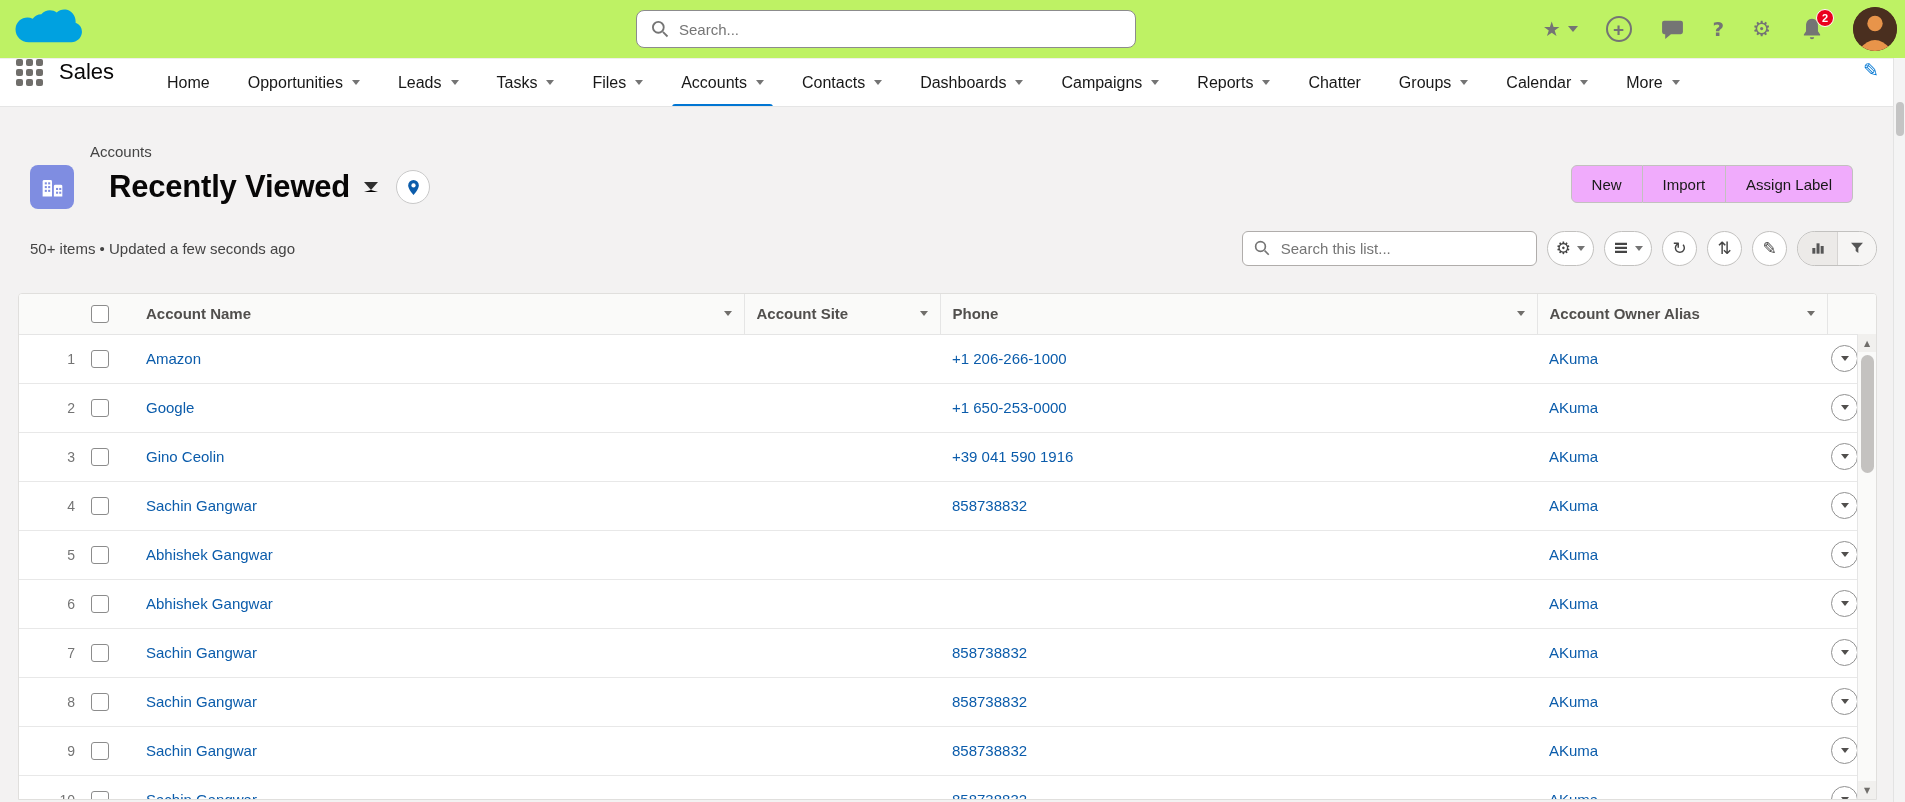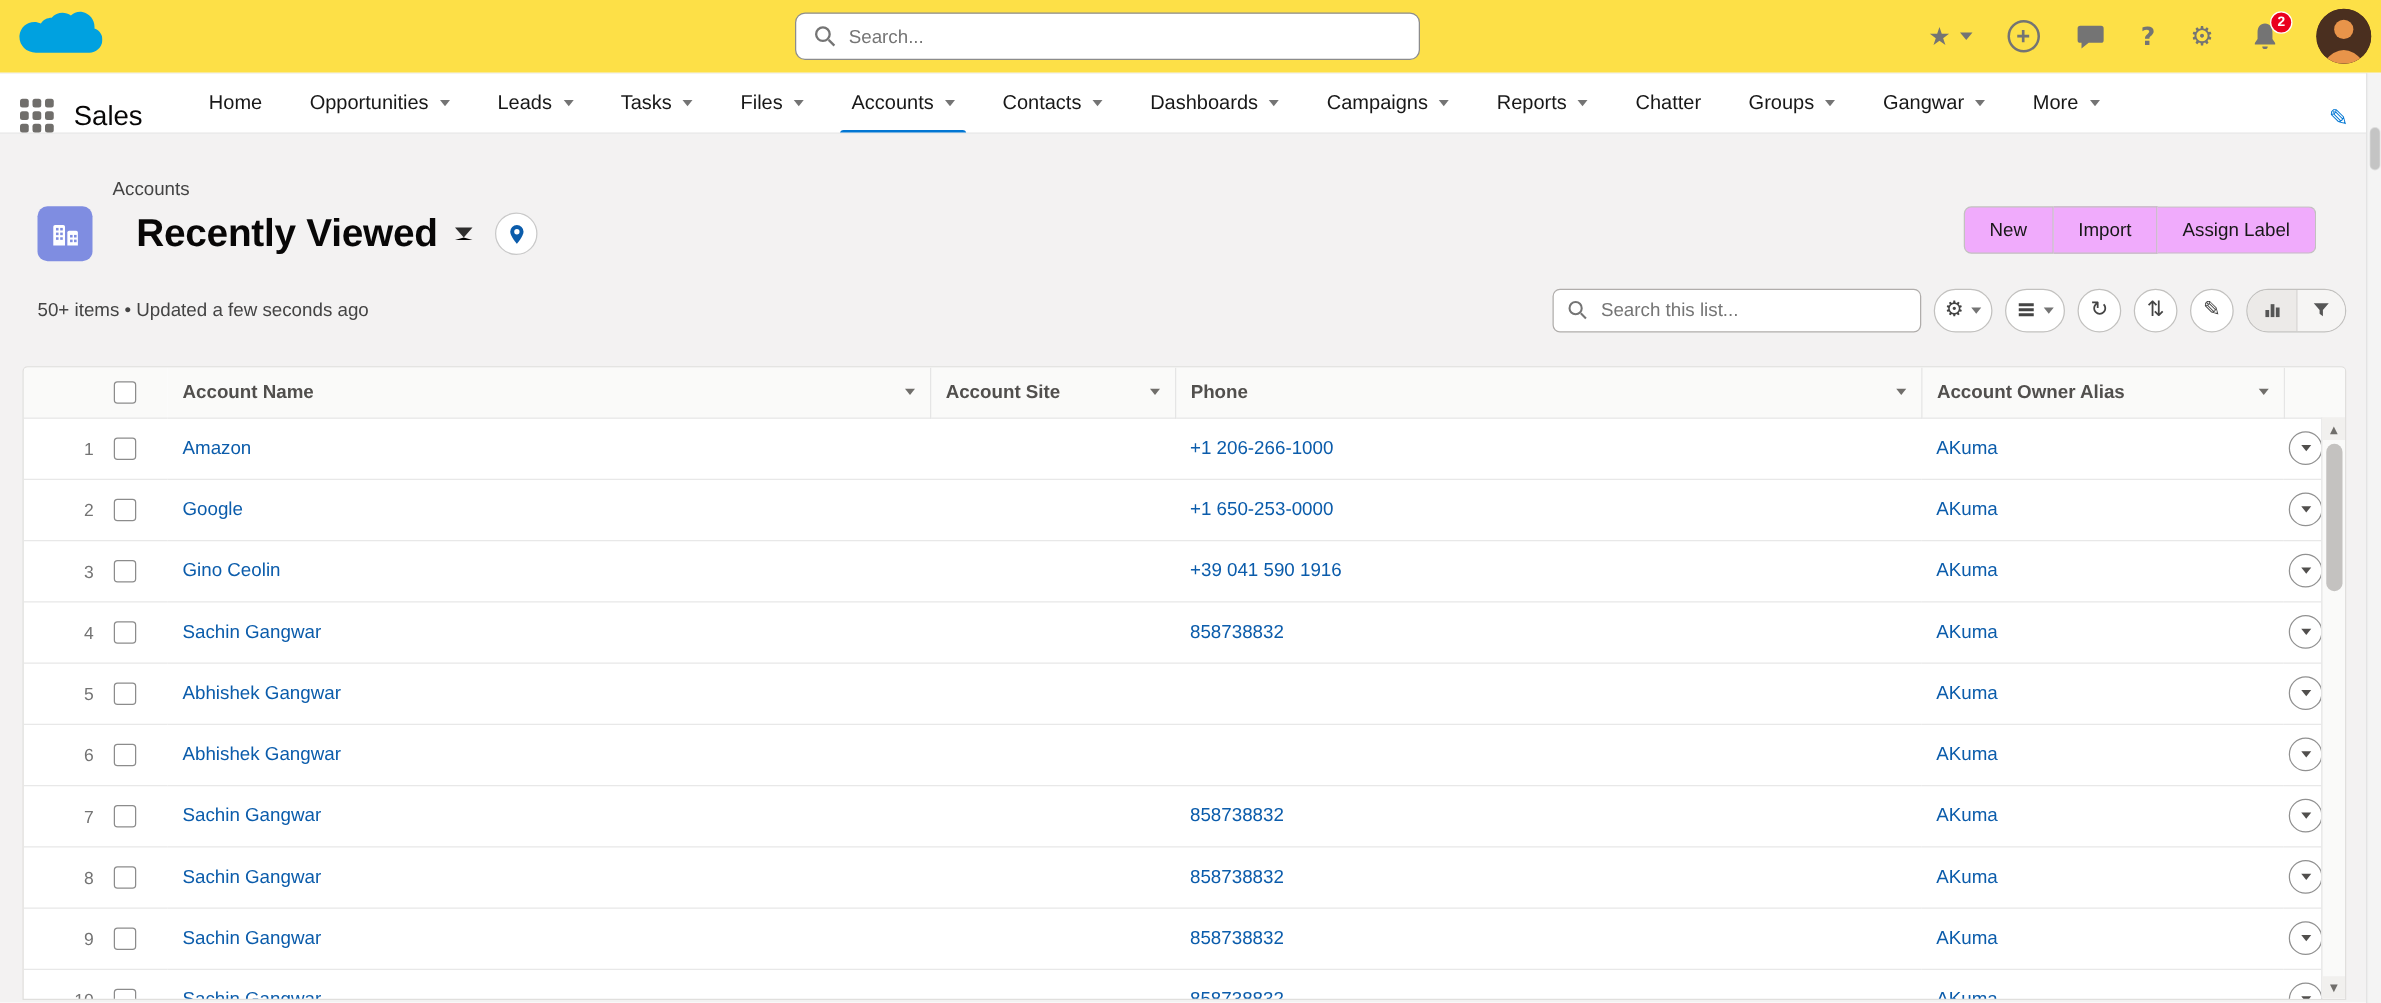--- a/index.html
+++ b/index.html
@@ -2,38 +2,38 @@
 <html><head>
 <meta charset="utf-8">
 <style>
   * { margin:0; padding:0; box-sizing:border-box; }
   html, body { width:1905px; height:802px; overflow:hidden; }
   body { font-family:"Liberation Sans", "DejaVu Sans", sans-serif; background:#f3f2f2; color:#181818; position:relative; }
   button { font-family:inherit; cursor:pointer; }
   input { font-family:inherit; outline:none; }
 
   
-  .global-header { height:58px; background:#fde047; display:flex; align-items:center; position:relative; padding:0 8px 0 12px; }
+  .global-header { height:58px; background:#bef264; display:flex; align-items:center; position:relative; padding:0 8px 0 12px; }
   .sf-logo { width:70px; height:48px; flex:0 0 auto; }
   .global-search { position:absolute; left:636px; top:10px; width:500px; height:38px; }
   .global-search input { width:100%; height:100%; border:1px solid #8c8c8c; border-radius:8px; padding:0 12px 0 42px; font-size:15px; color:#181818; background:#fff; }
   .global-search .search-glyph { position:absolute; left:14px; top:9px; width:20px; height:20px; }
   .header-actions { margin-left:auto; display:flex; align-items:center; gap:28px; }
   .hbtn { background:none; border:none; color:#747474; display:flex; align-items:center; position:relative; }
   .glyph { font-family:"DejaVu Sans", sans-serif; color:#747474; }
   .star-glyph { font-size:20px; }
   .plus-circle { width:26px; height:26px; border:2px solid #747474; border-radius:50%; display:flex; align-items:center; justify-content:center; font-size:19px; font-weight:bold; line-height:1; }
   .q-glyph { font-size:20px; font-weight:bold; }
   .gear-glyph { font-size:21px; }
   .caret-down { width:0; height:0; border-left:5px solid transparent; border-right:5px solid transparent; border-top:6px solid #747474; display:inline-block; }
   .badge { position:absolute; top:-7px; right:-9px; min-width:18px; height:18px; background:#ea001e; color:#fff; border-radius:9px; font-size:11px; font-weight:bold; display:flex; align-items:center; justify-content:center; padding:0 4px; border:1.5px solid #fff; }
   .avatar { width:44px; height:44px; border-radius:50%; overflow:hidden; border:none; background:#4a2f1f; padding:0; }
 
   
-  .tab-bar { height:49px; background:#fff; border-top:1px solid #f0efed; border-bottom:1px solid #e5e5e5; display:flex; align-items:flex-end; padding:0 26px 0 16px; }
+  .tab-bar { height:49px; background:#fff; border-top:1px solid #f0efed; border-bottom:1px solid #e5e5e5; display:flex; align-items:flex-start; padding:0 26px 0 16px; }
   .app-launcher { display:grid; grid-template-columns:repeat(3,7px); grid-gap:3px; background:none; border:none; margin-right:16px; }
   .app-launcher span { width:7px; height:7px; background:#706e6b; border-radius:2px; }
   .app-name { font-size:22px; color:#080707; margin-right:34px; font-weight:400; white-space:nowrap; }
   .nav-items { display:flex; list-style:none; align-items:center; height:100%; overflow:hidden; white-space:nowrap; }
   .nav-item { display:flex; align-items:center; gap:9px; padding:0 19px; height:100%; font-size:16px; color:#181818; cursor:pointer; position:relative; }
   .nav-item .caret-down { border-left-width:4px; border-right-width:4px; border-top-width:5px; }
   .nav-item.active::after { content:''; position:absolute; left:10px; right:10px; bottom:-1px; height:3px; background:#0176d3; border-radius:3px 3px 0 0; }
   .nav-edit { margin-left:auto; background:none; border:none; font-size:19px; color:#0176d3; }
 
   
@@ -198,21 +198,21 @@
   </li>
       <li class="nav-item">
     <span>Chatter</span>
 
   </li>
       <li class="nav-item">
     <span>Groups</span>
     <span class="caret-down"></span>
   </li>
       <li class="nav-item">
-    <span>Gangwar</span>
+    <span>Calendar</span>
     <span class="caret-down"></span>
   </li>
       <li class="nav-item">
     <span>More</span>
     <span class="caret-down"></span>
   </li>
     </ul>
   <button class="nav-edit glyph">✎</button>
 </nav>
 

